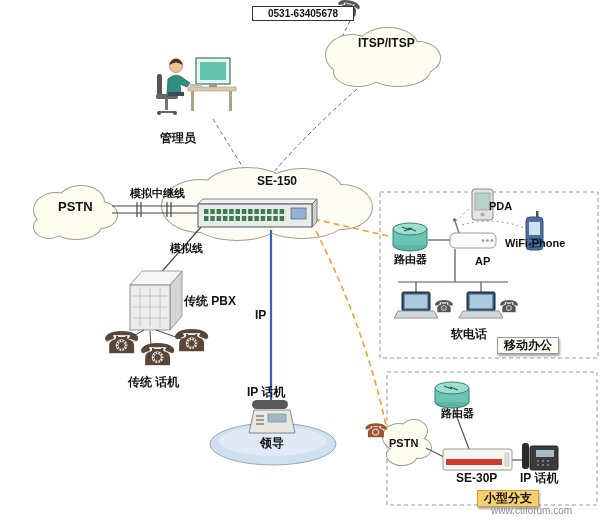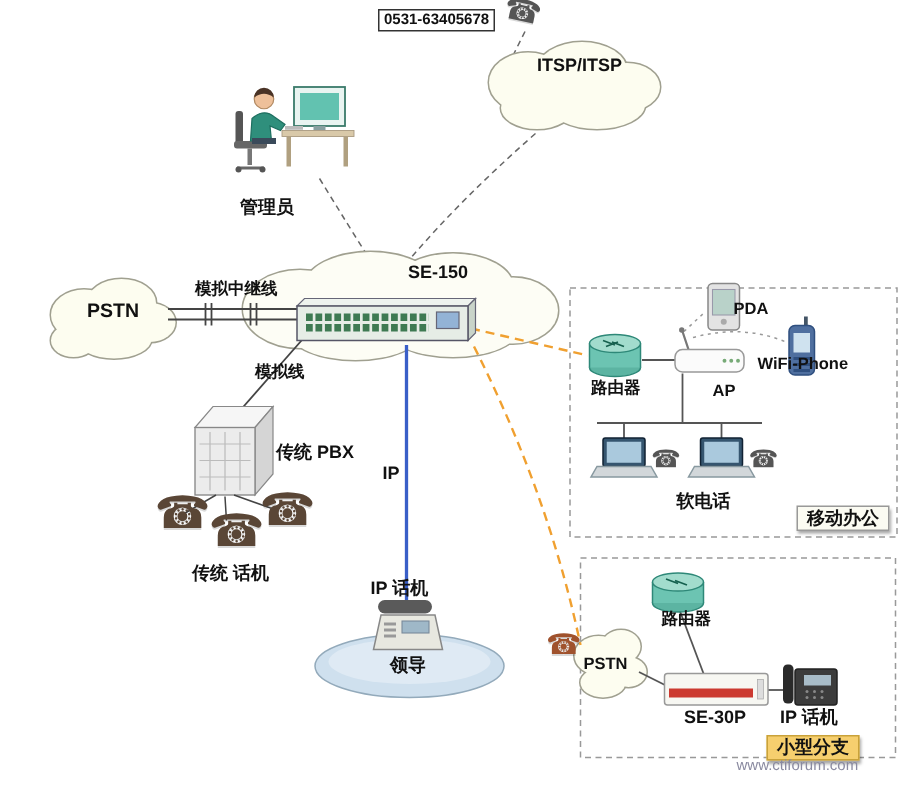--- a/index.html
+++ b/index.html
@@ -4,22 +4,22 @@
 <style>
   html,body { margin:0; padding:0; background:#fff; }
   #canvas {
     position:relative; width:614px; height:532px; background:#ffffff;
     font-family:"Liberation Sans","DejaVu Sans",sans-serif; overflow:hidden;
   }
   #wires { position:absolute; left:0; top:0; }
   .lbl { position:absolute; font-weight:bold; font-size:12px; color:#111; white-space:nowrap; line-height:1.1; }
   .lbl.small { font-size:11px; }
   .lbl.big { font-size:13px; }
-  .numbox { font-size:10px; font-weight:bold; border:1px solid #333; background:#fff; padding:1px 3px; }
-  .tag { background:#fbfbf2; border:1px solid #999; box-shadow:1px 2px 2px rgba(0,0,0,.35); padding:1px 6px;margin-left:34px; }
+  .numbox { font-size:10px; font-weight:bold; border:1px solid #333; background:#fff; padding:1px 15px; }
+  .tag { background:#fbfbf2; border:1px solid #999; box-shadow:1px 2px 2px rgba(0,0,0,.35); padding:1px 6px; }
   .tag.orange { background:#f6cf6e; border-color:#c9a23a; }
   .phone-glyph { position:absolute; color:#5a4636; line-height:1; text-shadow:0 1px 0 rgba(0,0,0,.15); }
   .wm { position:absolute; left:486px; top:481px; font-weight:bold; font-size:21px; opacity:.92; pointer-events:none; letter-spacing:0.5px; }
   .wm .c { color:#1f58cc; } .wm .t { color:#d03020; } .wm .i { color:#f08820; } .wm .f { color:#1f58cc; }
   .wm-url { position:absolute; left:491px; top:505px; font-size:10px; color:#8a8aa0; pointer-events:none; }
 </style>
 </head>
 <body>
 
 <div id="canvas">
@@ -283,21 +283,21 @@
   <div class="phone-glyph" style="left:103px; top:328px; font-size:30px;">☎</div>
   <div class="phone-glyph" style="left:139px; top:340px; font-size:30px;">☎</div>
   <div class="phone-glyph" style="left:173px; top:326px; font-size:30px;">☎</div>
   <div class="phone-glyph" style="left:364px; top:421px; font-size:19px; color:#a0522d;">☎</div>
   <div class="phone-glyph" style="left:434px; top:299px; font-size:16px; color:#555;">☎</div>
   <div class="phone-glyph" style="left:499px; top:299px; font-size:16px; color:#555;">☎</div>
 
   <div class="lbl numbox" style="left:252px; top:6px;">0531-63405678</div>
   <div class="lbl" style="left:358px; top:37px;">ITSP/ITSP</div>
   <div class="lbl" style="left:160px; top:132px;">管理员</div>
-  <div class="lbl" style="left:272px; top:175px;">SE-150</div>
+  <div class="lbl" style="left:257px; top:175px;">SE-150</div>
   <div class="lbl big" style="left:58px; top:200px;">PSTN</div>
   <div class="lbl small" style="left:130px; top:187px;">模拟中继线</div>
   <div class="lbl small" style="left:170px; top:242px;">模拟线</div>
   <div class="lbl" style="left:184px; top:295px;">传统 PBX</div>
   <div class="lbl" style="left:128px; top:376px;">传统 话机</div>
   <div class="lbl" style="left:255px; top:309px;">IP</div>
   <div class="lbl" style="left:247px; top:386px;">IP 话机</div>
   <div class="lbl" style="left:260px; top:437px;">领导</div>
 
   <div class="lbl small" style="left:394px; top:253px;">路由器</div>

